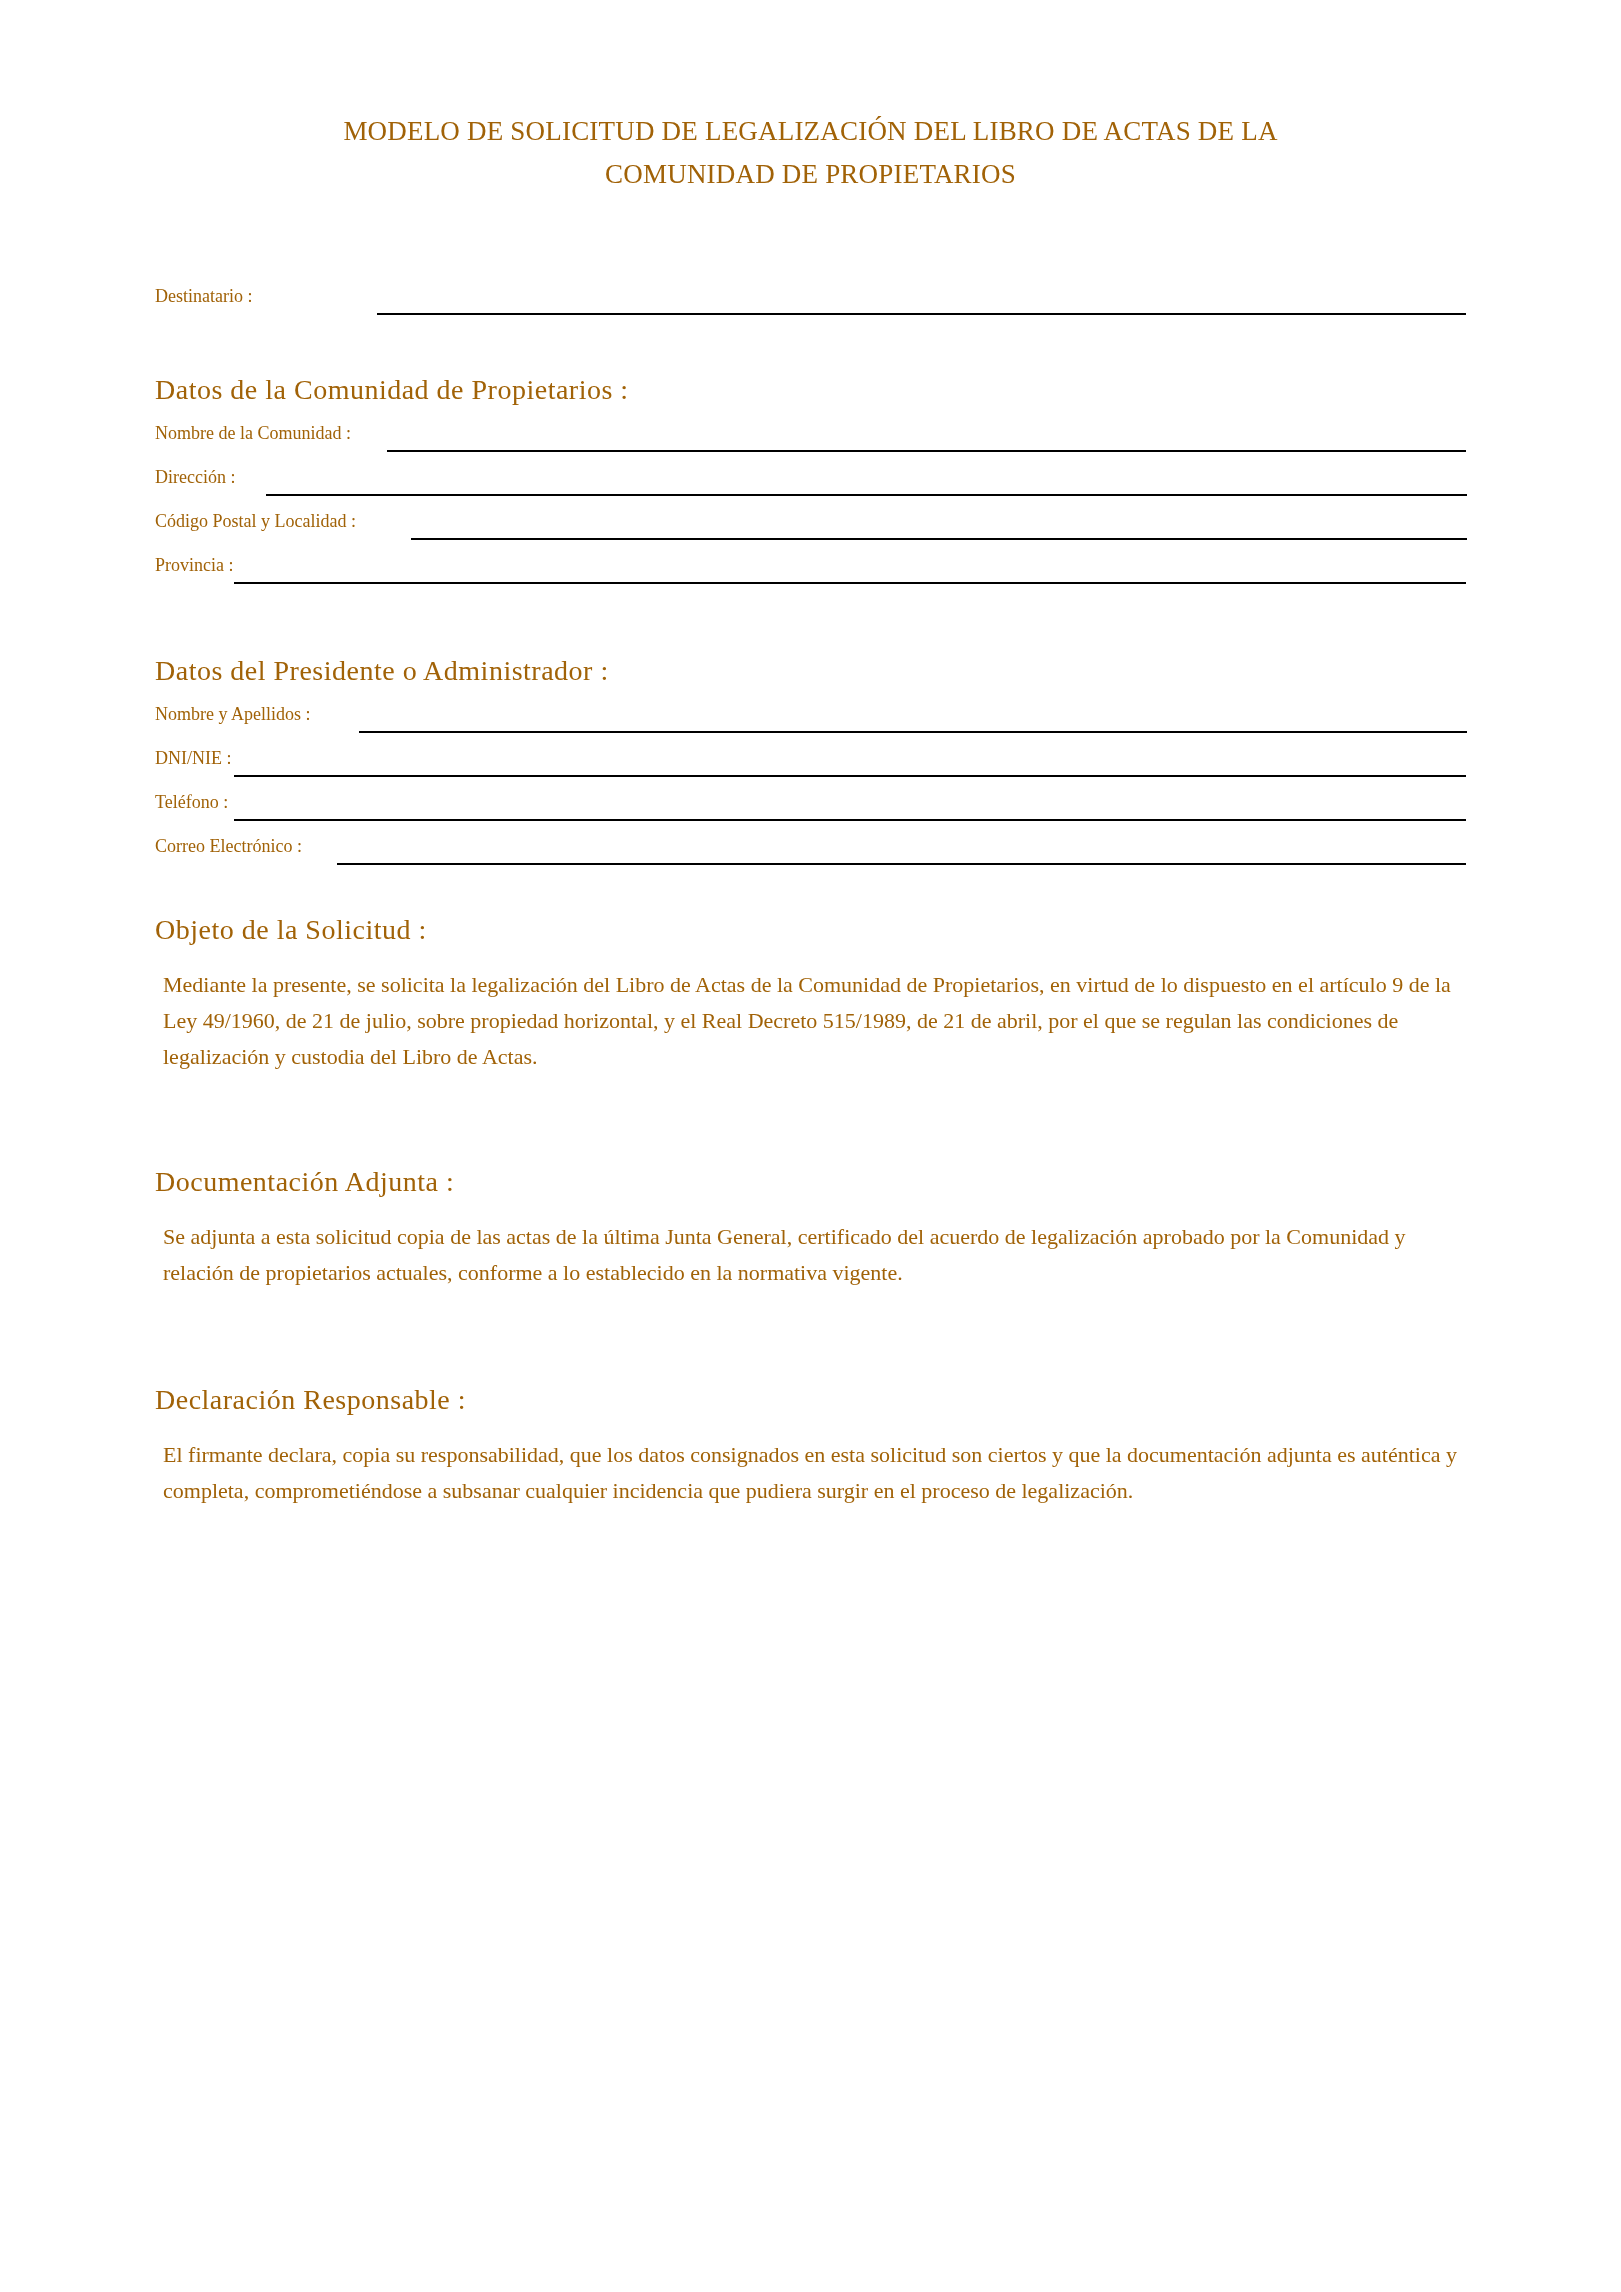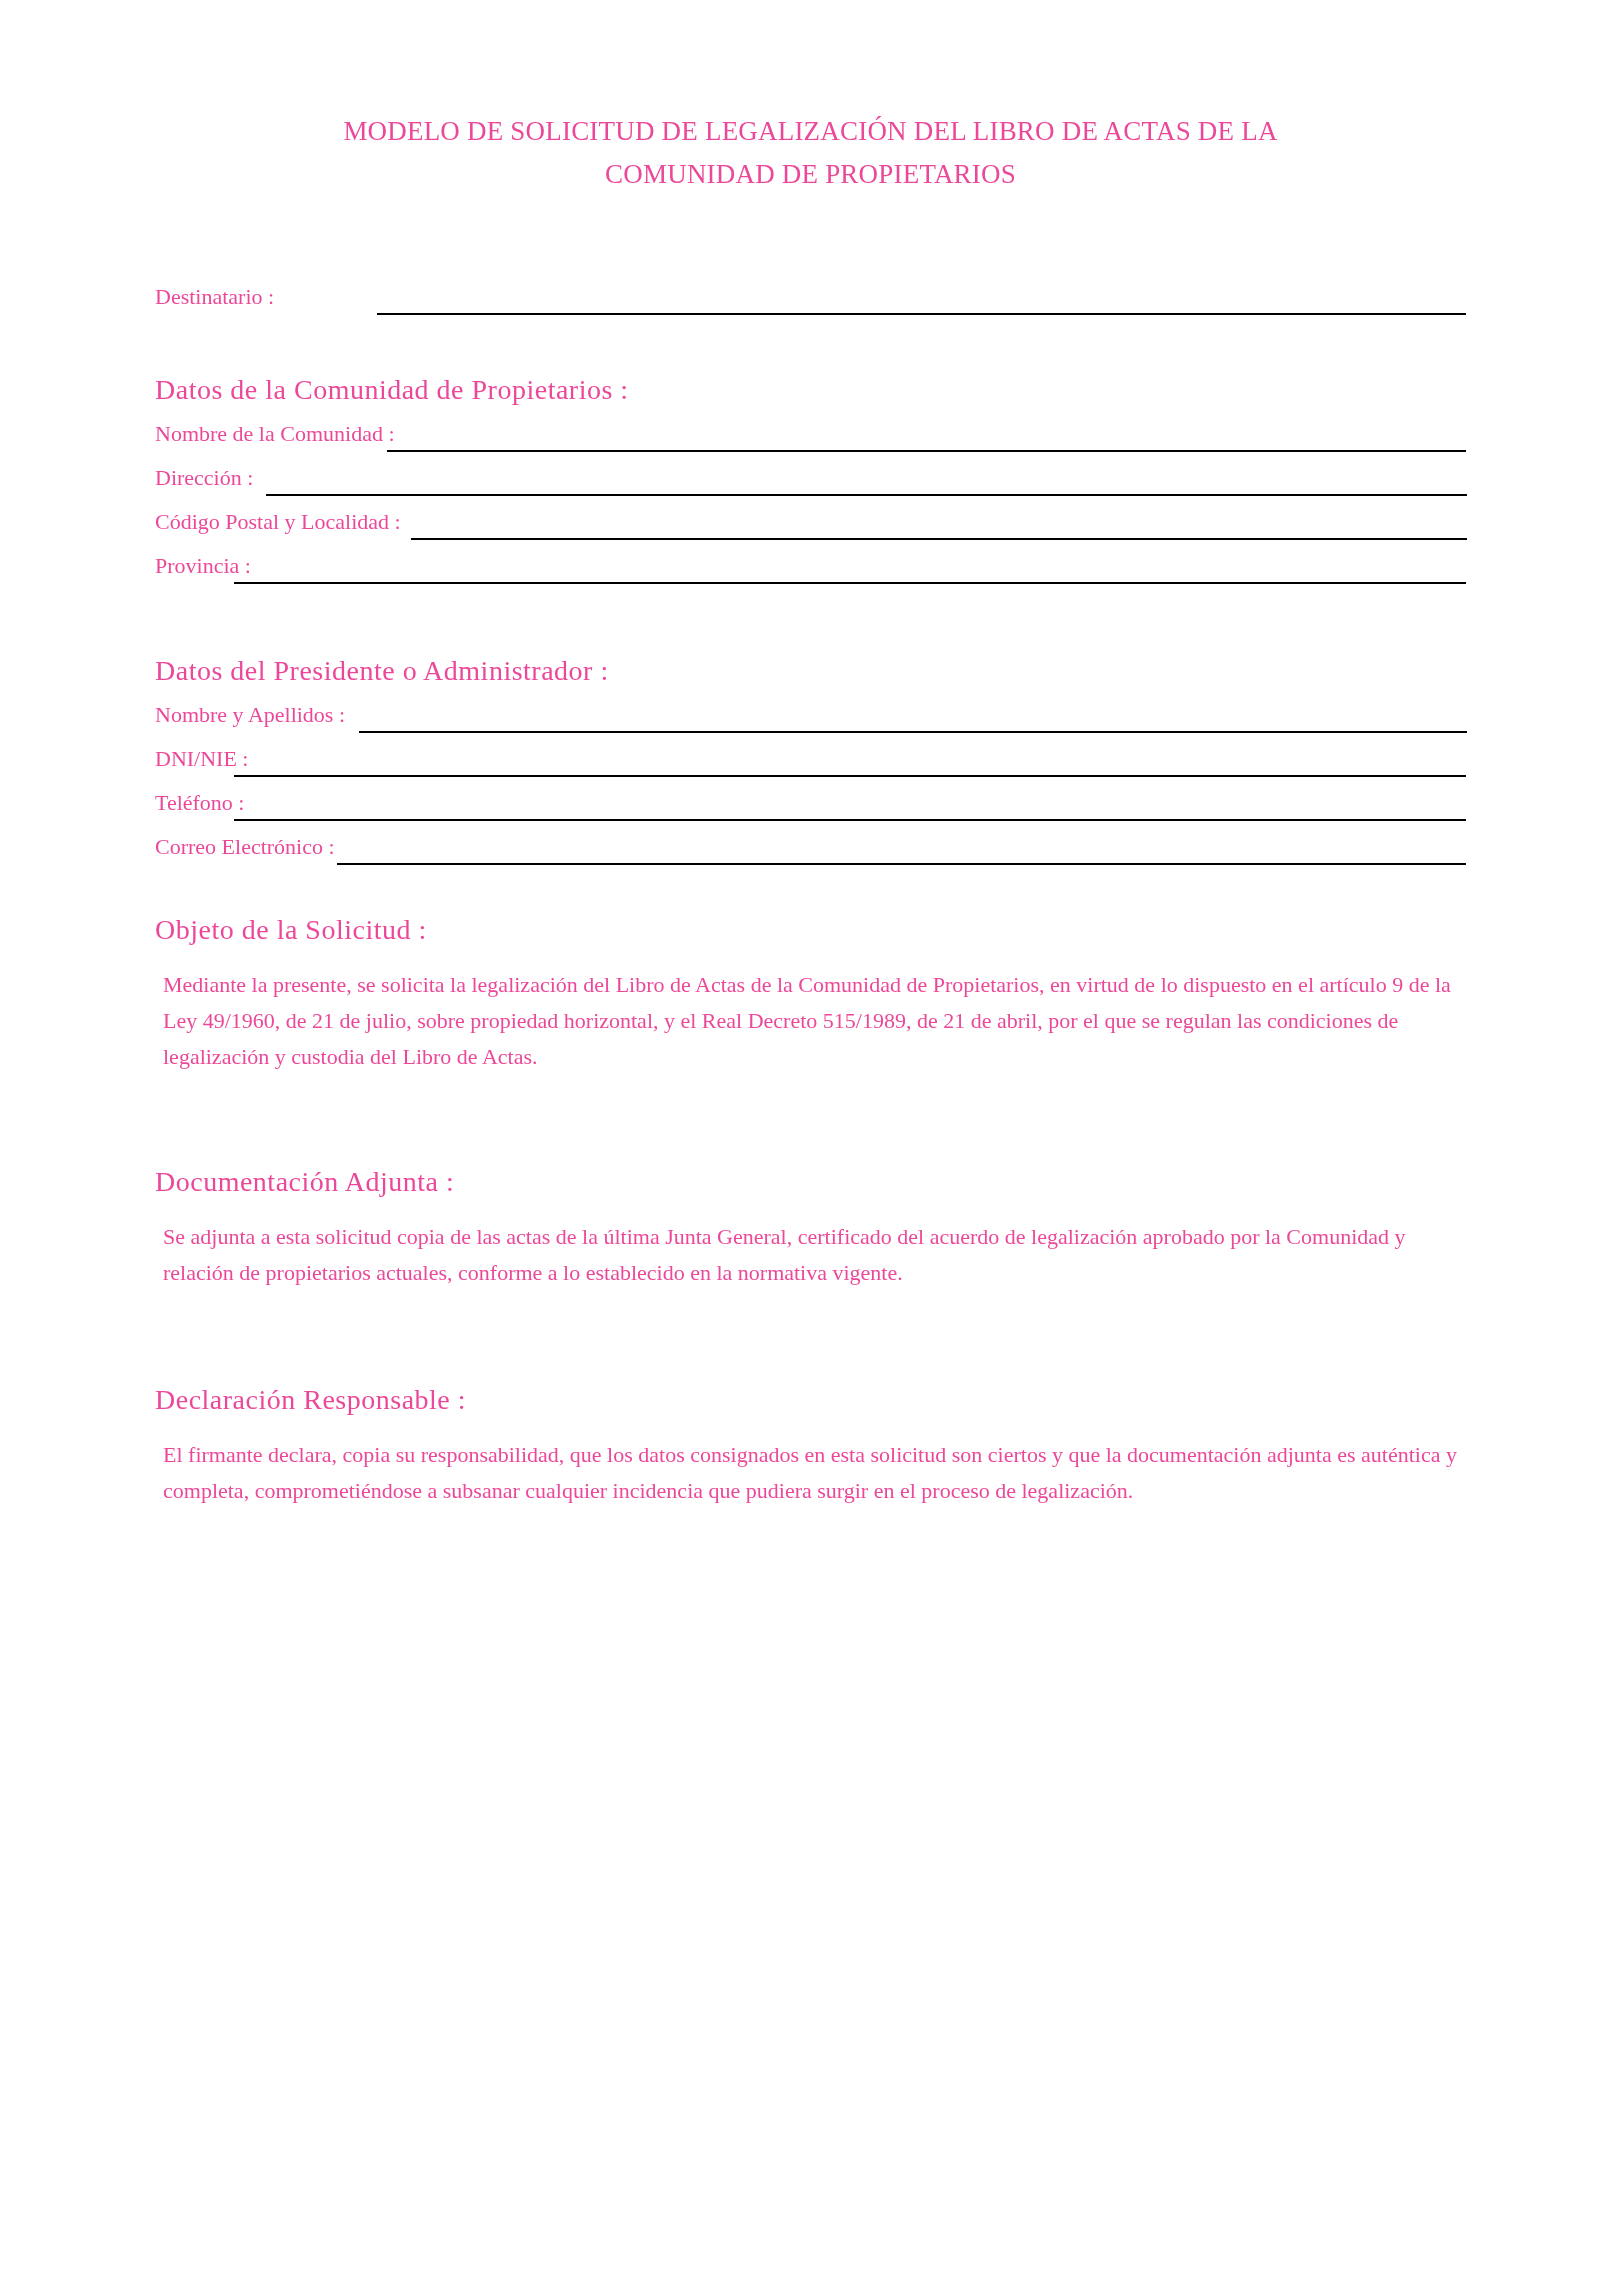--- a/index.html
+++ b/index.html
@@ -10,21 +10,21 @@
   }
 
   .page {
     position: relative;
     width: 1621px;
     height: 2293px;
     background: #ffffff;
     margin: 0 auto;
     overflow: hidden;
     font-family: "Liberation Serif", "DejaVu Serif", serif;
-    color: #ec4899;
+    color: #a16207;
     -webkit-font-smoothing: antialiased;
   }
 
   
   .doc-title {
     position: absolute;
     left: 155px;
     top: 110px;
     width: 1311px;
     text-align: center;
@@ -47,21 +47,21 @@
   .field-row {
     position: relative;
     height: 44px;
   }
 
   .field-label {
     position: absolute;
     left: 0;
     top: 0;
     white-space: nowrap;
-    font-size: 22px;
+    font-size: 18px;
     line-height: 29px;
   }
 
   .field-rule {
     position: absolute;
     height: 0;
     border-bottom: 2.9px solid #000000;
     top: 31px;
   }
 

